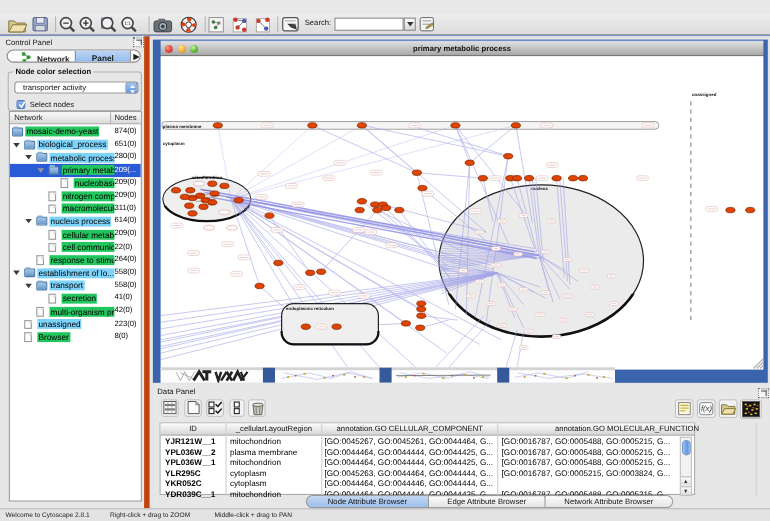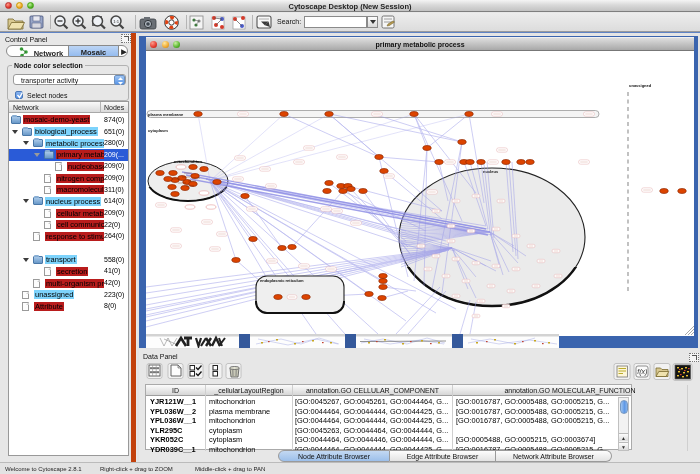--- a/index.html
+++ b/index.html
@@ -41,21 +41,21 @@
 #treehdr .c2 { position:absolute; left:95px; top:1.5px; }
 #treehdr .vline { position:absolute; left:91px; top:0; width:1px; height:11px; background:#b5b5b5; }
 .trow { position:absolute; left:0; width:119px; height:11.66px; font-size:7.5px; color:#000; }
 .trow .nm { position:absolute; top:1px; padding:0 1px; white-space:nowrap; overflow:hidden; }
 .trow .ct { position:absolute; left:95px; top:1.5px; font-size:7px; }
 .arr { position:absolute; top:3.5px; width:0; height:0; border-left:3px solid transparent; border-right:3px solid transparent; border-top:4px solid #3b3b3b; }
 .fold { position:absolute; top:1.5px; width:10px; height:8px; background:linear-gradient(#a8c8e8,#6898c8); border:1px solid #4a78a8; border-radius:1px; }
 .fold:before { content:""; position:absolute; left:0px; top:-2px; width:5px; height:2px; background:#88aed4; border-radius:1px 1px 0 0; }
 .doc { position:absolute; top:1.5px; width:6.5px; height:8.5px; background:#fdfdfd; border:1px solid #9a9a9a; }
 .doc:before { content:""; position:absolute; right:-1px; top:-1px; border-left:3px solid transparent; border-bottom:3px solid #cfcfcf; }
-.gbg { background:#b91c1c; }
+.gbg { background:#22c55e; }
 .rbg { background:#7dd3fc; }
 
 #status { left:0; top:462px; width:700px; height:12px; background:#e3e3e3; font-size:6px; color:#222; border-top:1px solid #bbb; }
 #status span { position:absolute; top:3px; }
 
 #desk { left:137px; top:33px; width:563px; height:429px; background:#e4e4e4; }
 
 #netwin { position:absolute; left:2px; top:3px; width:559px; height:312px; background:#3a64ae; }
 #nettitle { position:absolute; left:7px; top:1px; width:548px; height:14px; background:linear-gradient(#dedede,#b3b3b3 80%,#a8a8a8); border-bottom:1px solid #777; border-top:1px solid #f0f0f0;}
 #nettitle .t { position:absolute; width:100%; text-align:center; top:2.5px; font-size:7px; font-weight:bold; color:#111; }
@@ -80,26 +80,20 @@
 
 .btab { position:absolute; top:101px; height:12px; font-size:7px; color:#111; background:linear-gradient(#fdfdfd,#e3e3e3); border:1px solid #9a9a9a; text-align:center; line-height:11px; }
 
 #vsb { position:absolute; right:2px; top:12px; width:11px; height:54px; background:#f2f2f2; border:1px solid #c0c0c0; }
 #vsb .thumb { position:absolute; left:0.5px; top:2px; width:8px; height:14px; background:linear-gradient(90deg,#9ec4f0,#5e98e6 60%,#8ab6ee); border:1px solid #7798c0; border-radius:4px; }
 </style>
 </head>
 <body>
 <div id="app">
 
-  <div class="abs" id="titlebar">
-    <div class="tl" style="left:5px; background:radial-gradient(circle at 35% 30%, #ff9a8a, #e33a2e 60%, #9f1d10); border:0.5px solid #b33;"></div>
-    <div class="tl" style="left:16px; background:radial-gradient(circle at 35% 30%, #ffe9a0, #f0a930 60%, #b97a10); border:0.5px solid #c90;"></div>
-    <div class="tl" style="left:27px; background:radial-gradient(circle at 35% 30%, #c8f0a0, #58b52e 60%, #2f7d10); border:0.5px solid #4a1;"></div>
-    <div class="t">Cytoscape Desktop (New Session)</div>
-  </div>
 
   <div class="abs" id="toolbar">
     <svg width="700" height="19" style="position:absolute;left:0;top:0">
 
       <g transform="translate(7,3)">
         <path d="M1 3 h5 l2 2 h8 v8 h-15 z" fill="#d8c890" stroke="#7a6a30" stroke-width="0.8"></path>
         <path d="M1 13 l3.5 -6.5 h13 l-3.5 6.5 z" fill="#efe2ae" stroke="#7a6a30" stroke-width="0.8"></path>
       </g>
 
       <g transform="translate(30,3)">
@@ -193,21 +187,21 @@
     <div class="hdr">Control Panel</div>
     <div class="floatico" style="left:121px; top:1px;"></div>
     <div id="tabs">
       <svg width="10" height="10" style="position:absolute;left:12px;top:1px">
         <circle cx="2.5" cy="2" r="1.8" fill="#3aa03a"></circle>
           <circle cx="7" cy="5" r="1.8" fill="#3aa03a"></circle>
           <circle cx="3" cy="8.5" r="1.8" fill="#3aa03a"></circle>
         <path d="M2.5 2 L7 5 L3 8.5" stroke="#2a7a2a" stroke-width="0.8" fill="none"></path>
       </svg>
       <div class="seg" style="left:22px; width:39px; top:2.5px;">Network</div>
-      <div class="seg mosaic" style="left:61px; width:51px; top:0; line-height:13px;">Mosaic</div>
+      <div class="seg mosaic" style="left:61px; width:51px; top:0; line-height:13px;">Panel</div>
       <div class="seg" style="left:112px; width:10px; top:2px; font-size:7px;">▶</div>
     </div>
     <div id="grp">
       <div class="lbl">Node color selection</div>
       <div id="dd">
           <span class="txt">transporter activity</span>
           <span class="btn">
             <svg width="11" height="10">
               <path d="M3 4 l2.5 -2.8 l2.5 2.8 z" fill="#fff"></path>
               <path d="M3 6 l2.5 2.8 l2.5 -2.8 z" fill="#fff"></path>
@@ -280,20 +274,26 @@
       <div class="trow" style="top:117.2px">
           <span class="doc" style="left:35px"></span>
           <span class="nm gbg" style="left:47px;max-width:48px">cell communicati...</span>
           <span class="ct" style="color:#000">22(0)</span>
         </div>
       <div class="trow" style="top:128.9px">
           <span class="doc" style="left:24px"></span>
           <span class="nm gbg" style="left:36px;max-width:59px">response to stimulu...</span>
           <span class="ct" style="color:#000">264(0)</span>
         </div>
+      <div class="trow" style="top:140.6px">
+          <span class="arr" style="left:3px;border-top-color:#3b3b3b"></span>
+          <span class="fold" style="left:13px"></span>
+          <span class="nm rbg" style="left:25px;max-width:70px">establishment of lo...</span>
+          <span class="ct" style="color:#000">558(0)</span>
+        </div>
       <div class="trow" style="top:163.9px">
           <span class="doc" style="left:35px"></span>
           <span class="nm gbg" style="left:47px;max-width:48px">secretion</span>
           <span class="ct" style="color:#000">41(0)</span>
         </div>
       <div class="trow" style="top:152.2px">
           <span class="arr" style="left:14px;border-top-color:#3b3b3b"></span>
           <span class="fold" style="left:24px"></span>
           <span class="nm rbg" style="left:36px;max-width:59px">transport</span>
           <span class="ct" style="color:#000">558(0)</span>
@@ -303,21 +303,21 @@
           <span class="nm gbg" style="left:36px;max-width:59px">multi-organism pro...</span>
           <span class="ct" style="color:#000">42(0)</span>
         </div>
       <div class="trow" style="top:187.2px">
           <span class="doc" style="left:13px"></span>
           <span class="nm rbg" style="left:25px;max-width:70px">unassigned</span>
           <span class="ct" style="color:#000">223(0)</span>
         </div>
       <div class="trow" style="top:198.9px">
           <span class="doc" style="left:13px"></span>
-          <span class="nm gbg" style="left:25px;max-width:70px">Attribute</span>
+          <span class="nm gbg" style="left:25px;max-width:70px">Browser</span>
           <span class="ct" style="color:#000">8(0)</span>
         </div>
     </div>
   </div>
 
   <div class="abs" id="desk">
     <div id="netwin">
       <div id="nettitle">
         <div class="tl2" style="left:4px; background:radial-gradient(circle at 35% 30%, #ff9a8a, #e33a2e 60%, #9f1d10);"></div>
         <div class="tl2" style="left:15.5px; background:radial-gradient(circle at 35% 30%, #ffe9a0, #f0a930 60%, #b97a10);"></div>
@@ -838,26 +838,26 @@
         <div class="dtr" style="top:31.2px">
             <div class="cID">YPL036W__1</div>
             <div class="cRG">mitochondrion</div>
             <div class="cCC">[GO:0044464, GO:0044444, GO:0044425, G...</div>
             <div class="cMF">[GO:0016787, GO:0005488, GO:0005215, G...</div>
           </div>
         <div class="dtr" style="top:40.8px">
             <div class="cID">YLR295C</div>
             <div class="cRG">cytoplasm</div>
             <div class="cCC">[GO:0045263, GO:0044464, GO:0044444, G...</div>
+            <div class="cMF">[GO:0016787, GO:0005215, GO:0003824, G...</div>
           </div>
         <div class="dtr" style="top:50.4px">
             <div class="cID">YKR052C</div>
             <div class="cRG">cytoplasm</div>
             <div class="cCC">[GO:0044464, GO:0044446, GO:0044444, G...</div>
-            <div class="cMF">[GO:0005488, GO:0005215, GO:0003674]</div>
           </div>
         <div class="dtr" style="top:60.0px">
             <div class="cID">YDR039C__1</div>
             <div class="cRG">mitochondrion</div>
             <div class="cCC">[GO:0044464, GO:0044444, GO:0044425, G...</div>
             <div class="cMF">[GO:0016787, GO:0005488, GO:0005215, G...</div>
           </div>
         <div id="vsb">
             <div class="thumb"></div>
    <div style="position:absolute;left:0;bottom:9px;width:9px;height:8px;background:linear-gradient(#fdfdfd,#dadada);border-top:1px solid #bbb;text-align:center;font-size:5px;line-height:8px;color:#333">▲</div>

